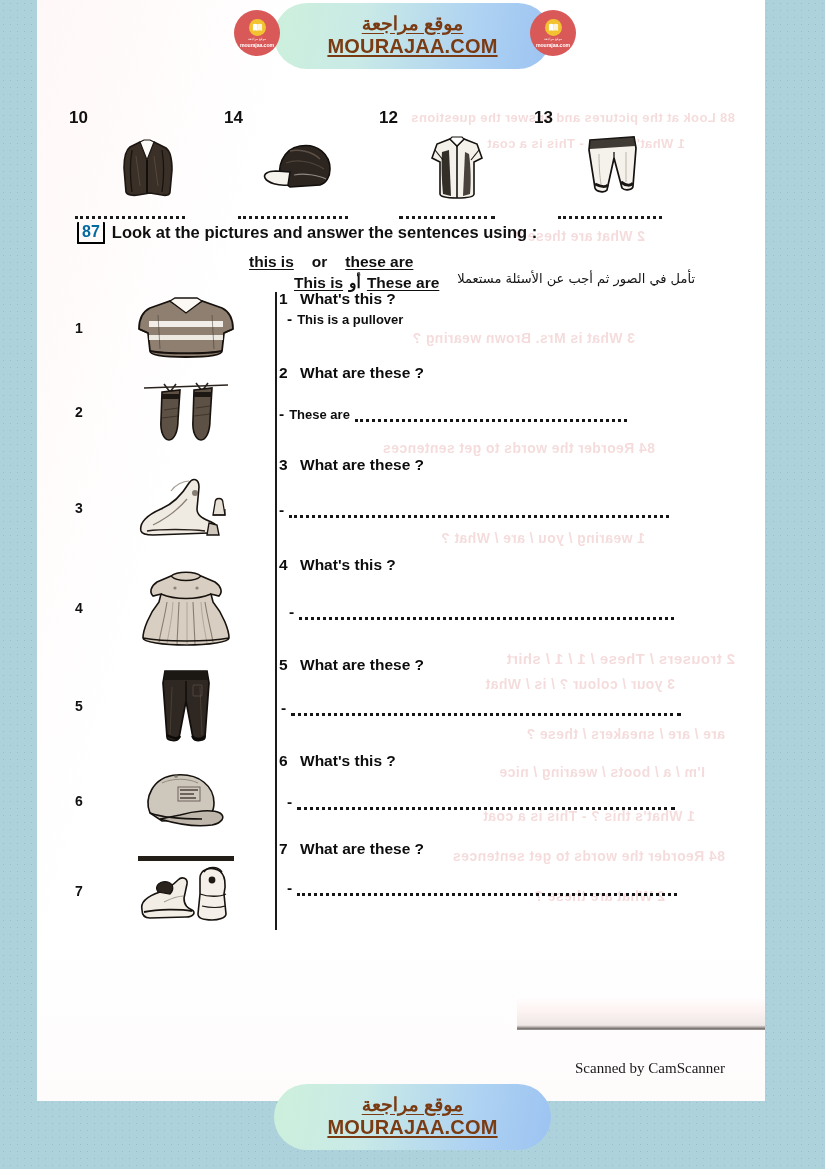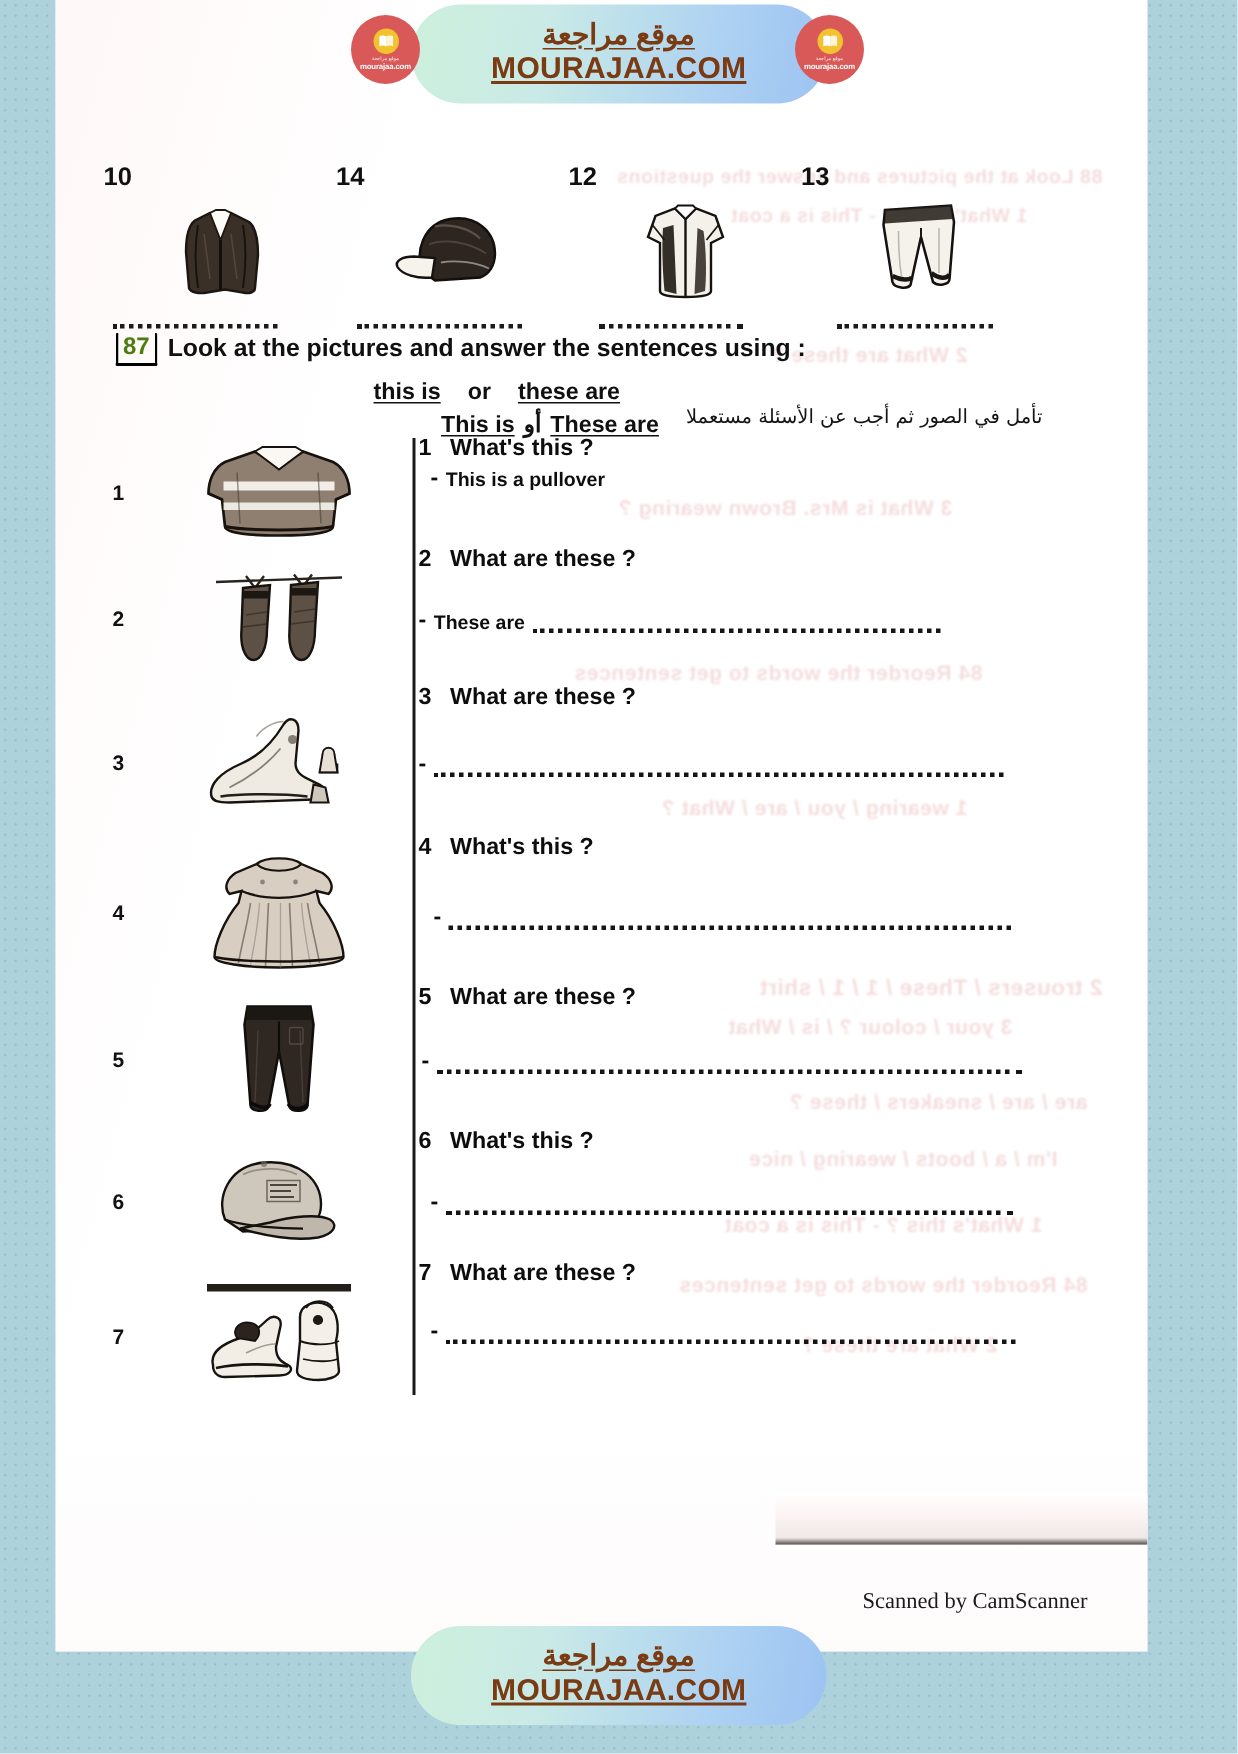--- a/index.html
+++ b/index.html
@@ -156,21 +156,21 @@
   .topcell:nth-child(3) .topdots { margin-left: 20px; width: 96px; }
   .topcell:nth-child(4) .topdots { margin-left: 24px; width: 104px; }
 
   
   .ex-head {
     position: absolute;
     left: 40px; top: 222px;
     display: flex; align-items: flex-start; gap: 7px;
   }
   .ex-num {
-    font-size: 16px; font-weight: 700; color: #4d7c0f;
+    font-size: 16px; font-weight: 700; color: #0369a1;
     border: 2px solid #000; border-top: none; border-radius: 1px;
     padding: 0 3px 1px 3px; line-height: 19px;
   }
   .ex-text { font-size: 16.5px; font-weight: 700; color: #101010; line-height: 20px; }
 
   .hint-row1 {
     position: absolute; left: 212px; top: 253px;
     display: flex; align-items: baseline; gap: 18px;
     font-size: 15.5px; font-weight: 700; color: #101010;
   }

